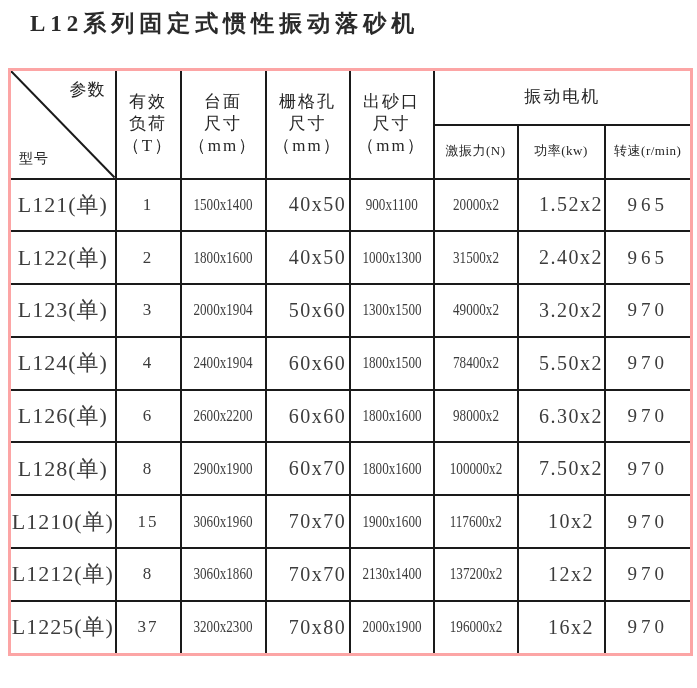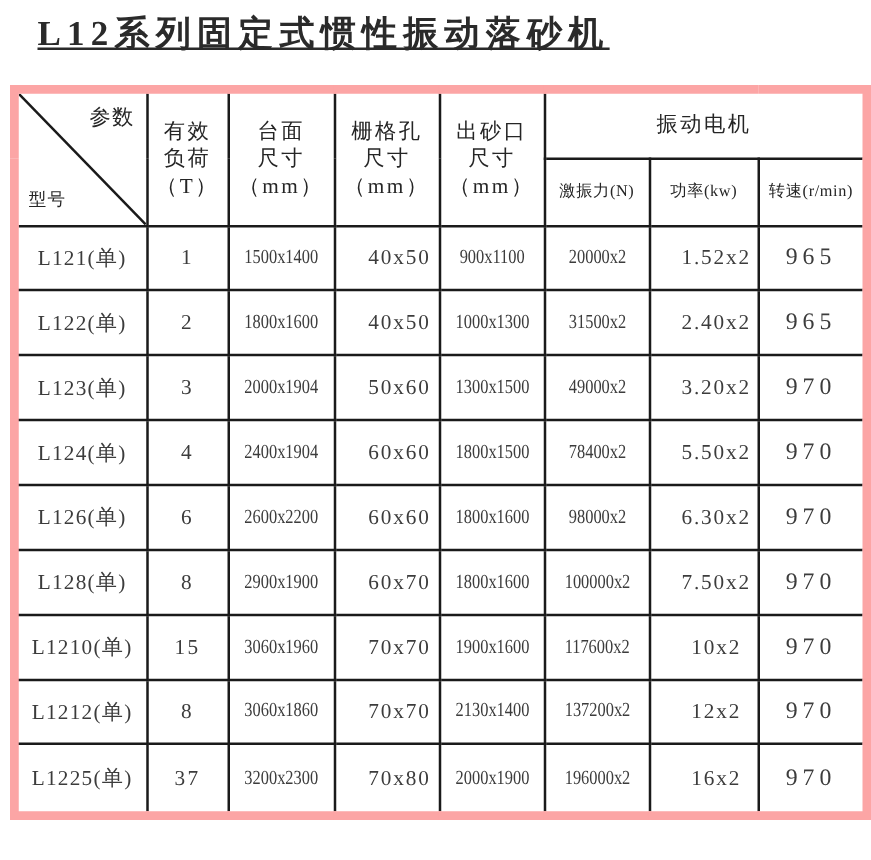--- a/index.html
+++ b/index.html
@@ -7,34 +7,33 @@
   body {
     width: 697px; height: 688px;
     font-family: "Liberation Serif", "DejaVu Serif", serif;
     color: #3c3c3c;
     position: relative;
     overflow: hidden;
   }
   .title {
     position: absolute;
     left: 30px; top: 8px;
-    font-size: 28px;
+    font-size: 23px;
     font-weight: bold;
     letter-spacing: 5px;
     color: #2a2a2a;
     white-space: nowrap;
-    text-decoration: underline;
   }
   table.spec-table {
     position: absolute;
     left: 8px; top: 68px;
     width: 682px; height: 588px;
     border-collapse: collapse;
     table-layout: fixed;
-    border: 7px solid #fca5a5;
+    border: 3px solid #fca5a5;
   }
   .spec-table th, .spec-table td {
     border: 2px solid #1a1a1a;
     text-align: center;
     vertical-align: middle;
     background: #ffffff;
     overflow: hidden;
   }
   .spec-table thead tr.h1 { height: 55px; }
   .spec-table thead tr.h2 { height: 54px; }
@@ -65,30 +64,30 @@
   th.corner .corner-param {
     position: absolute;
     top: 8px; right: 9px;
     font-size: 17px;
   }
   th.corner .corner-model {
     position: absolute;
     bottom: 9px; left: 8px;
     font-size: 14px;
   }
-  td.c-model   { font-size: 17px; letter-spacing: 1px; white-space: nowrap; }
+  td.c-model   { font-size: 22px; letter-spacing: 1px; white-space: nowrap; }
   td.c-load    { font-size: 17px; letter-spacing: 2px; }
   td.c-cond    { font-size: 16px; white-space: nowrap; }
   td.c-cond .sq {
     display: inline-block;
     transform: scaleX(0.82);
     transform-origin: center;
     letter-spacing: 0;
   }
-  td.c-big     { font-size: 17px; letter-spacing: 1.5px; white-space: nowrap; padding-left: 20px; }
+  td.c-big     { font-size: 20px; letter-spacing: 1.5px; white-space: nowrap; padding-left: 20px; }
   td.c-speed   { font-size: 19px; letter-spacing: 4px; }
 </style>
 </head>
 <body>
 
 <div class="title">L12系列固定式惯性振动落砂机</div>
 
 <table class="spec-table">
   <colgroup>
     <col style="width:106px">

